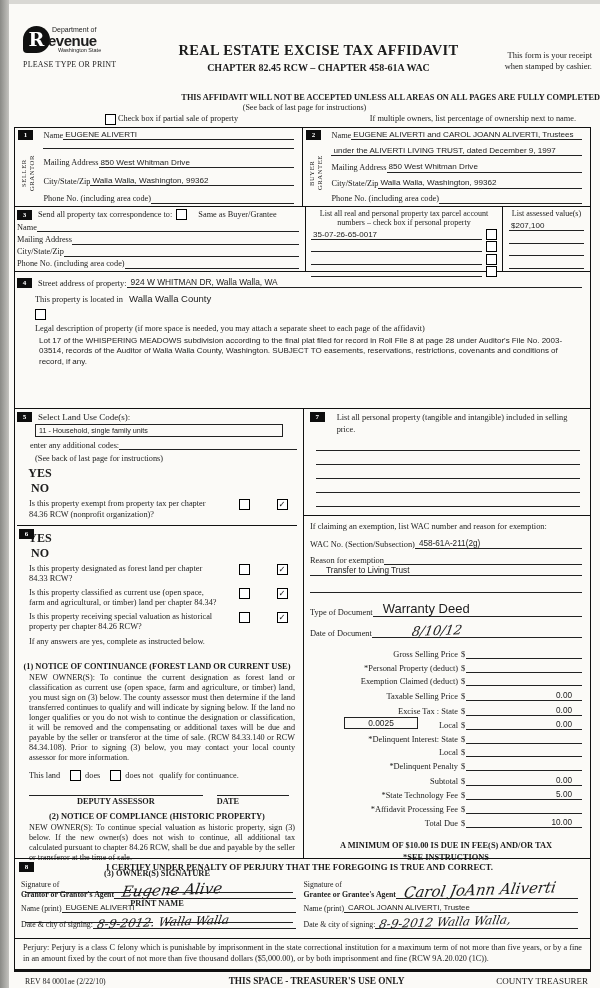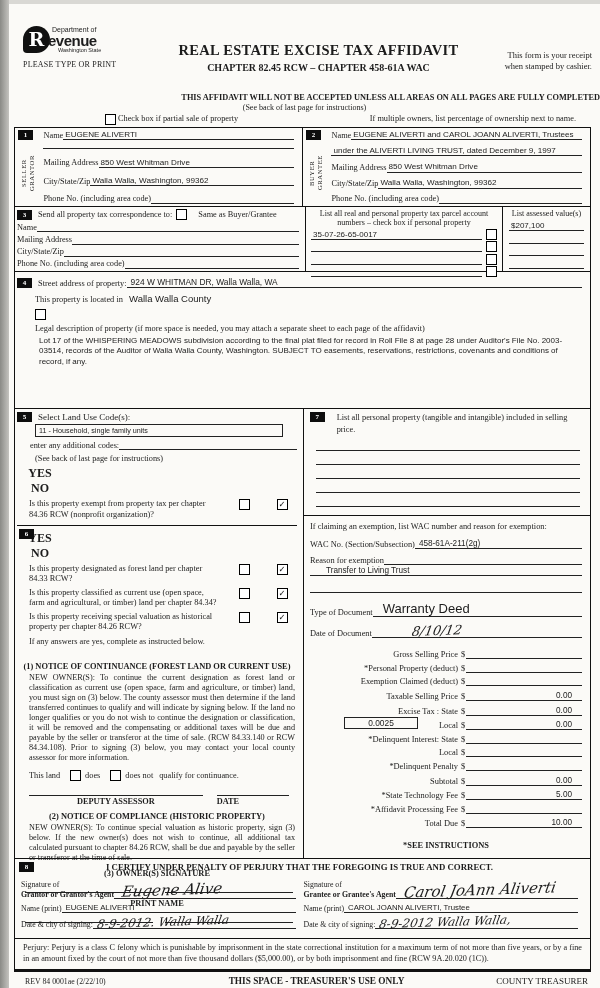--- a/index.html
+++ b/index.html
@@ -490,20 +490,21 @@
               <span class="d">$</span>
               <span class="famt"></span>
             </div>
           <div class="fee">
               <span class="flbl">Total Due</span>
               <span class="d">$</span>
               <span class="famt val">10.00</span>
             </div>
         </div>
         <div class="minimum">
+          <div>A MINIMUM OF $10.00 IS DUE IN FEE(S) AND/OR TAX</div>
           <div>*SEE INSTRUCTIONS</div>
         </div>
       </div>
     </div>
 
     <div class="sec8">
       <span class="badge">8</span>
       <div class="certify">I CERTIFY UNDER PENALTY OF PERJURY THAT THE FOREGOING IS TRUE AND CORRECT.</div>
       <div class="sigcols">
         <div class="sigcol">

